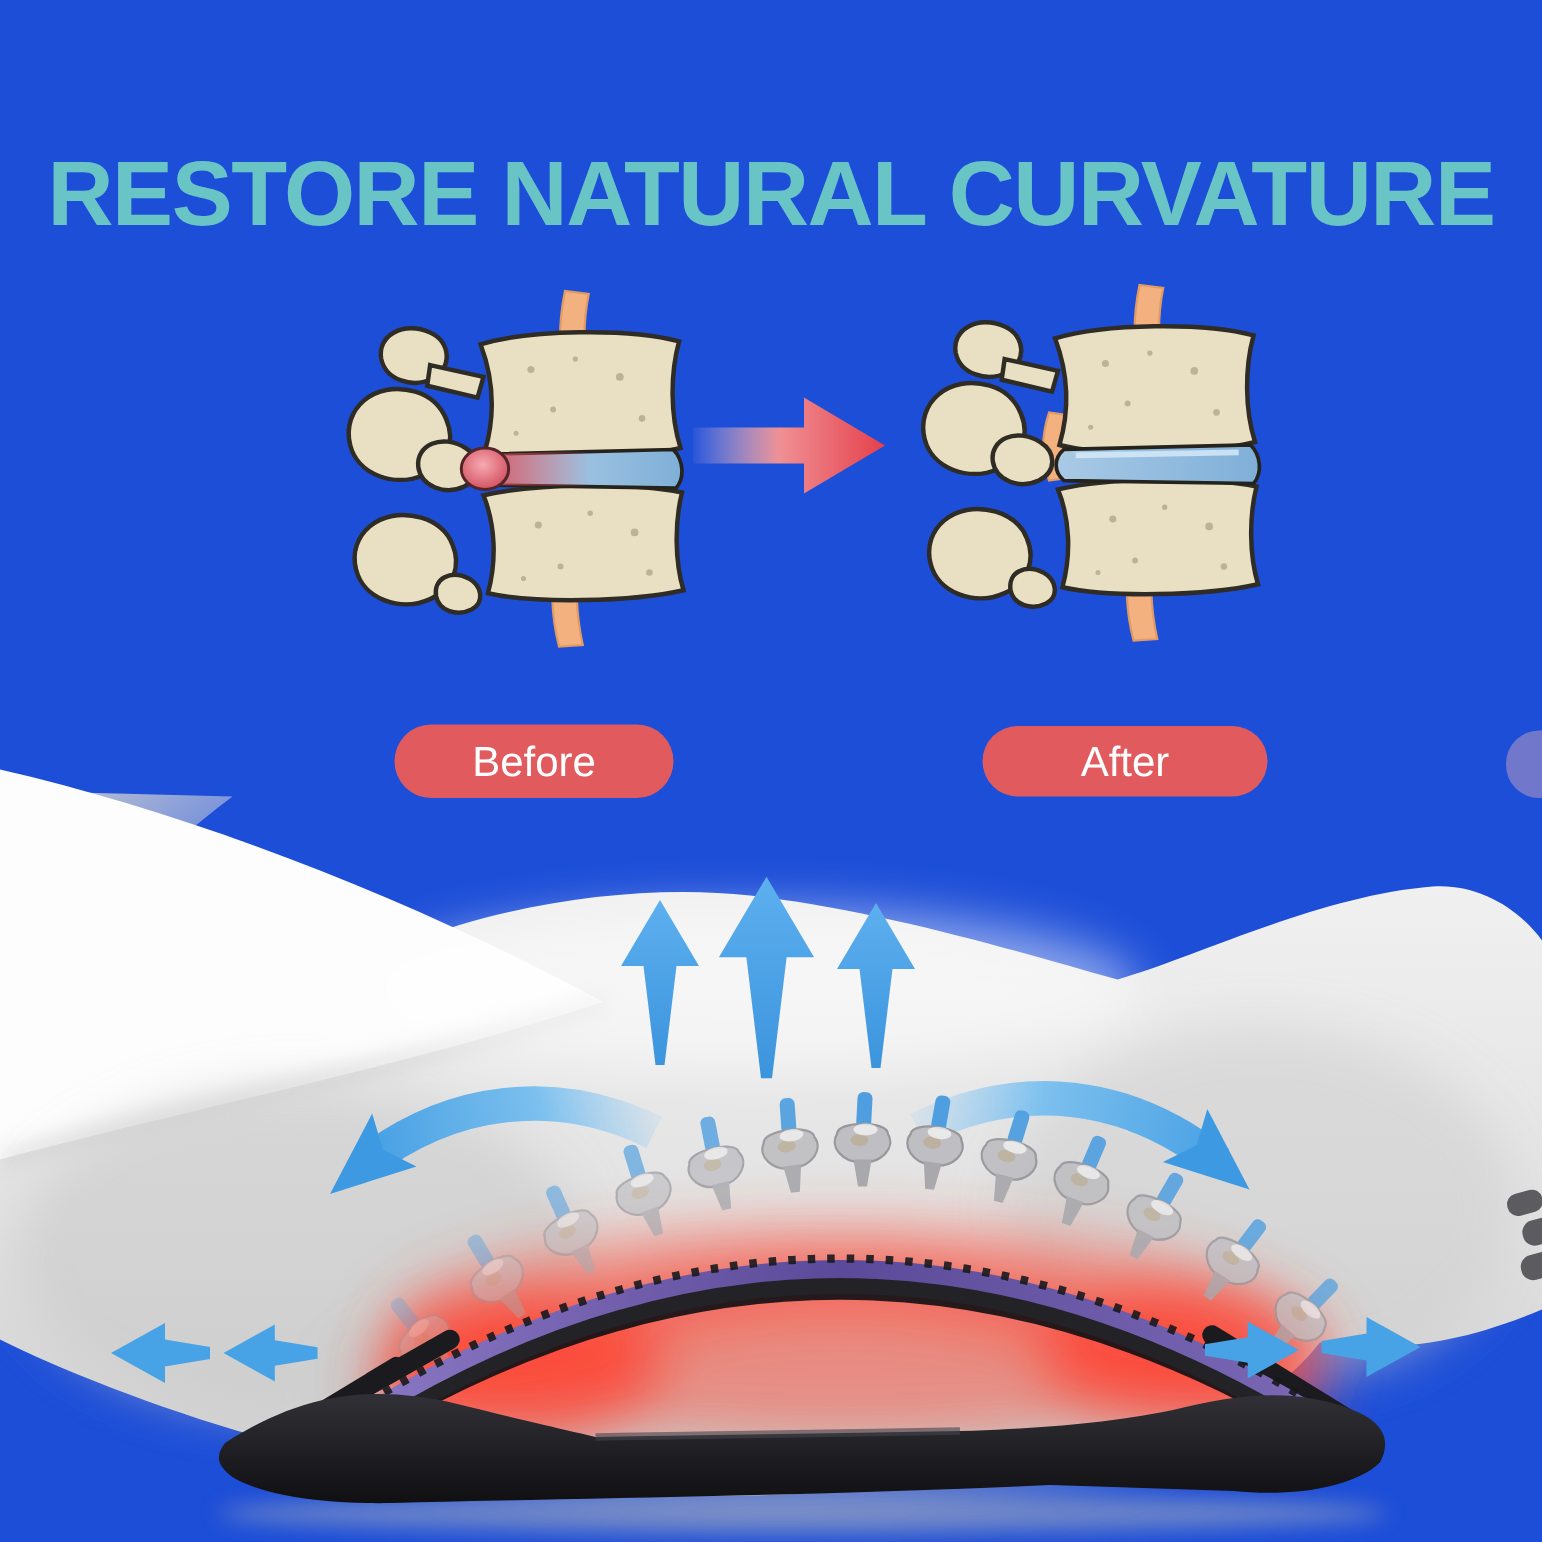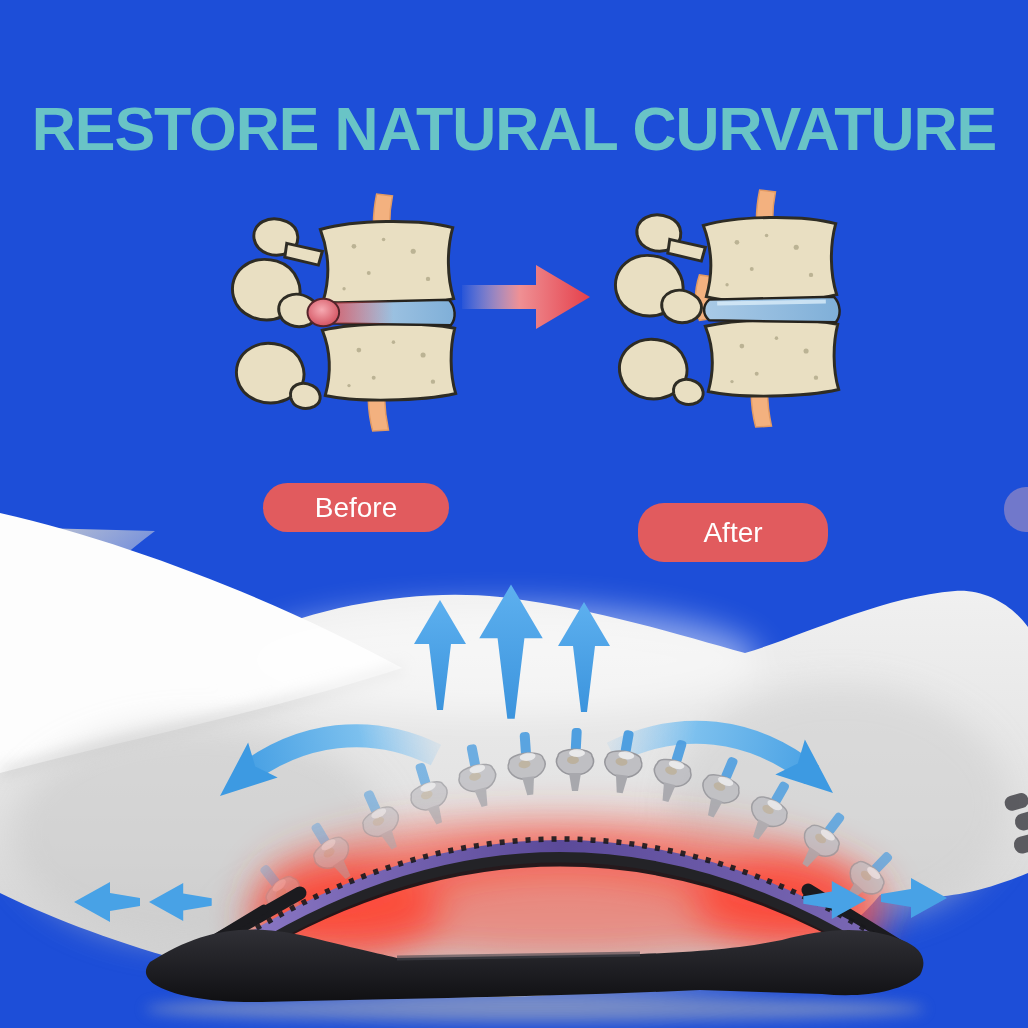--- a/index.html
+++ b/index.html
@@ -11,21 +11,21 @@
     position:absolute;left:0;top:94px;width:1028px;text-align:center;
     font-size:61px;font-weight:800;letter-spacing:-1px;
     color:var(--title_teal,#69c4c6);white-space:nowrap;
   }
   .pill{
     position:absolute;display:flex;align-items:center;justify-content:center;
     background:var(--pill_red,#e15b5e);color:var(--pill_text,#fff);
     border-radius:26px;font-size:28px;font-weight:400;
   }
   .pill.before{left:263px;top:483px;width:186px;height:49px;}
-  .pill.after{left:638px;top:484px;width:190px;height:59px;margin-top:19px;}
+  .pill.after{left:655px;top:484px;width:190px;height:47px;}
   .pill-sliver{
     position:absolute;left:1004px;top:487px;width:50px;height:45px;
     border-radius:22px 0 0 22px;background:#efb9ba;opacity:.4;
   }
   .abs{position:absolute;}
 </style>
 </head>
 <body>
 
 <div class="canvas">

